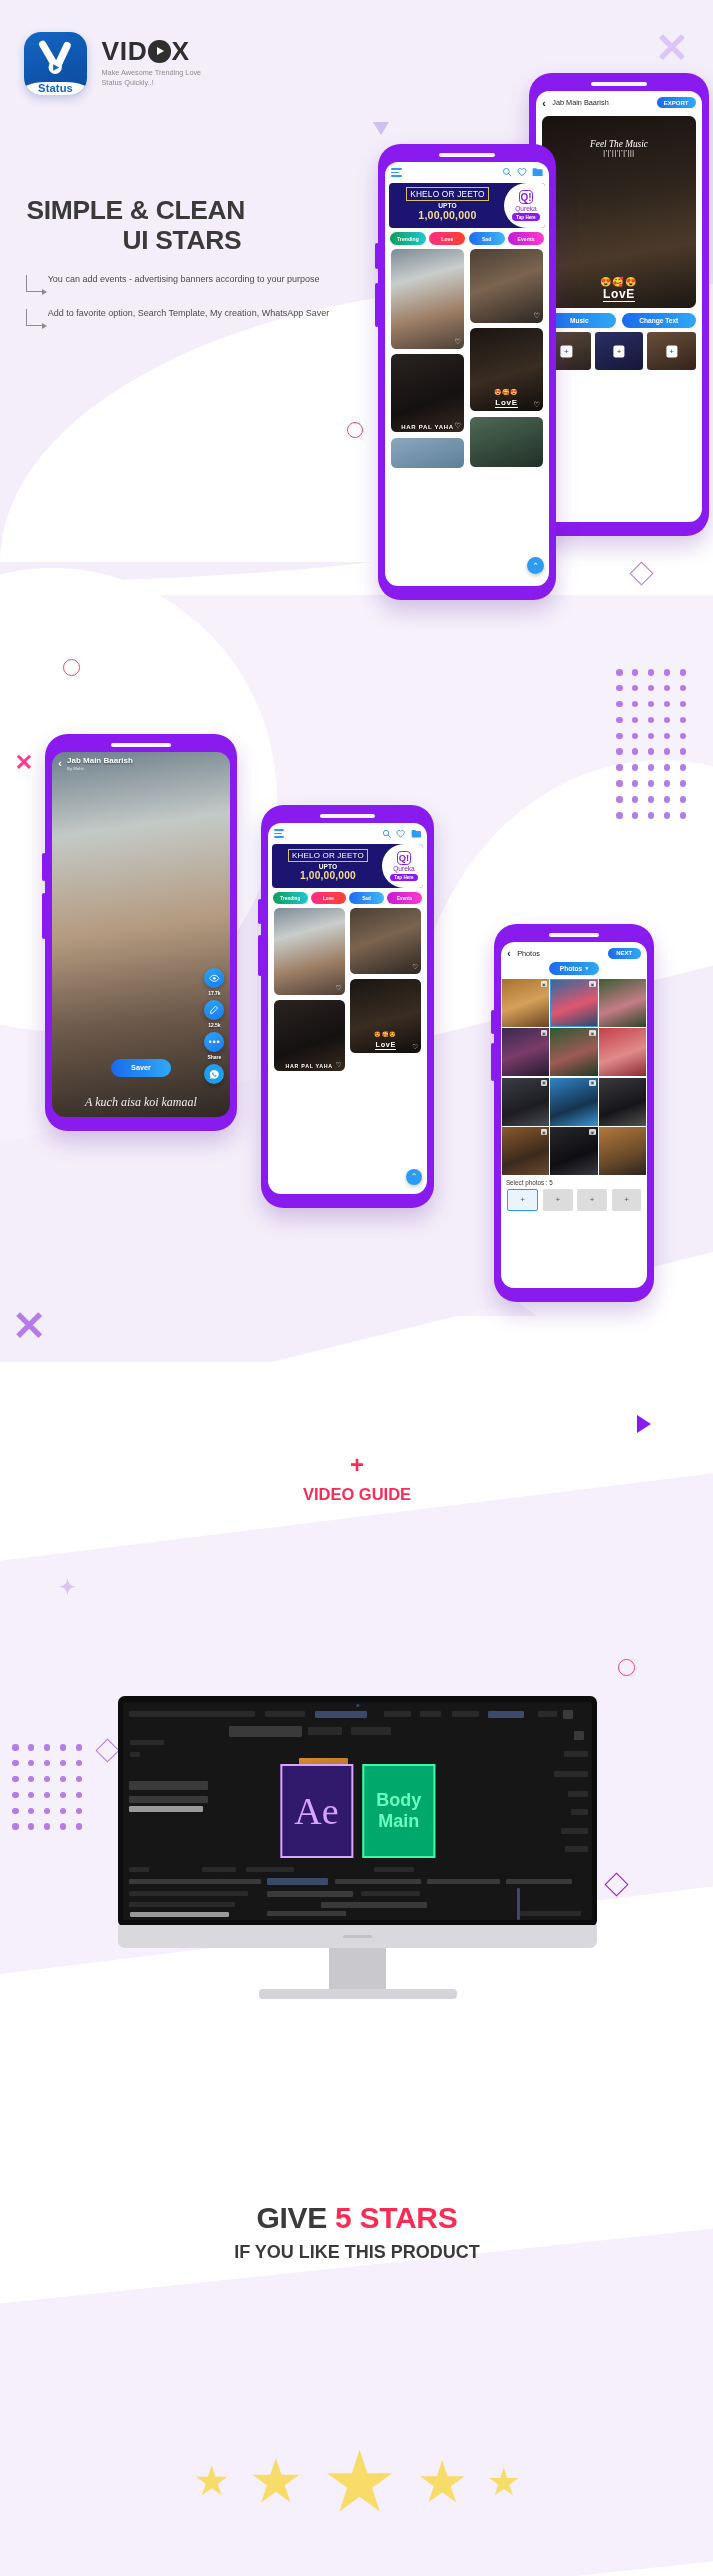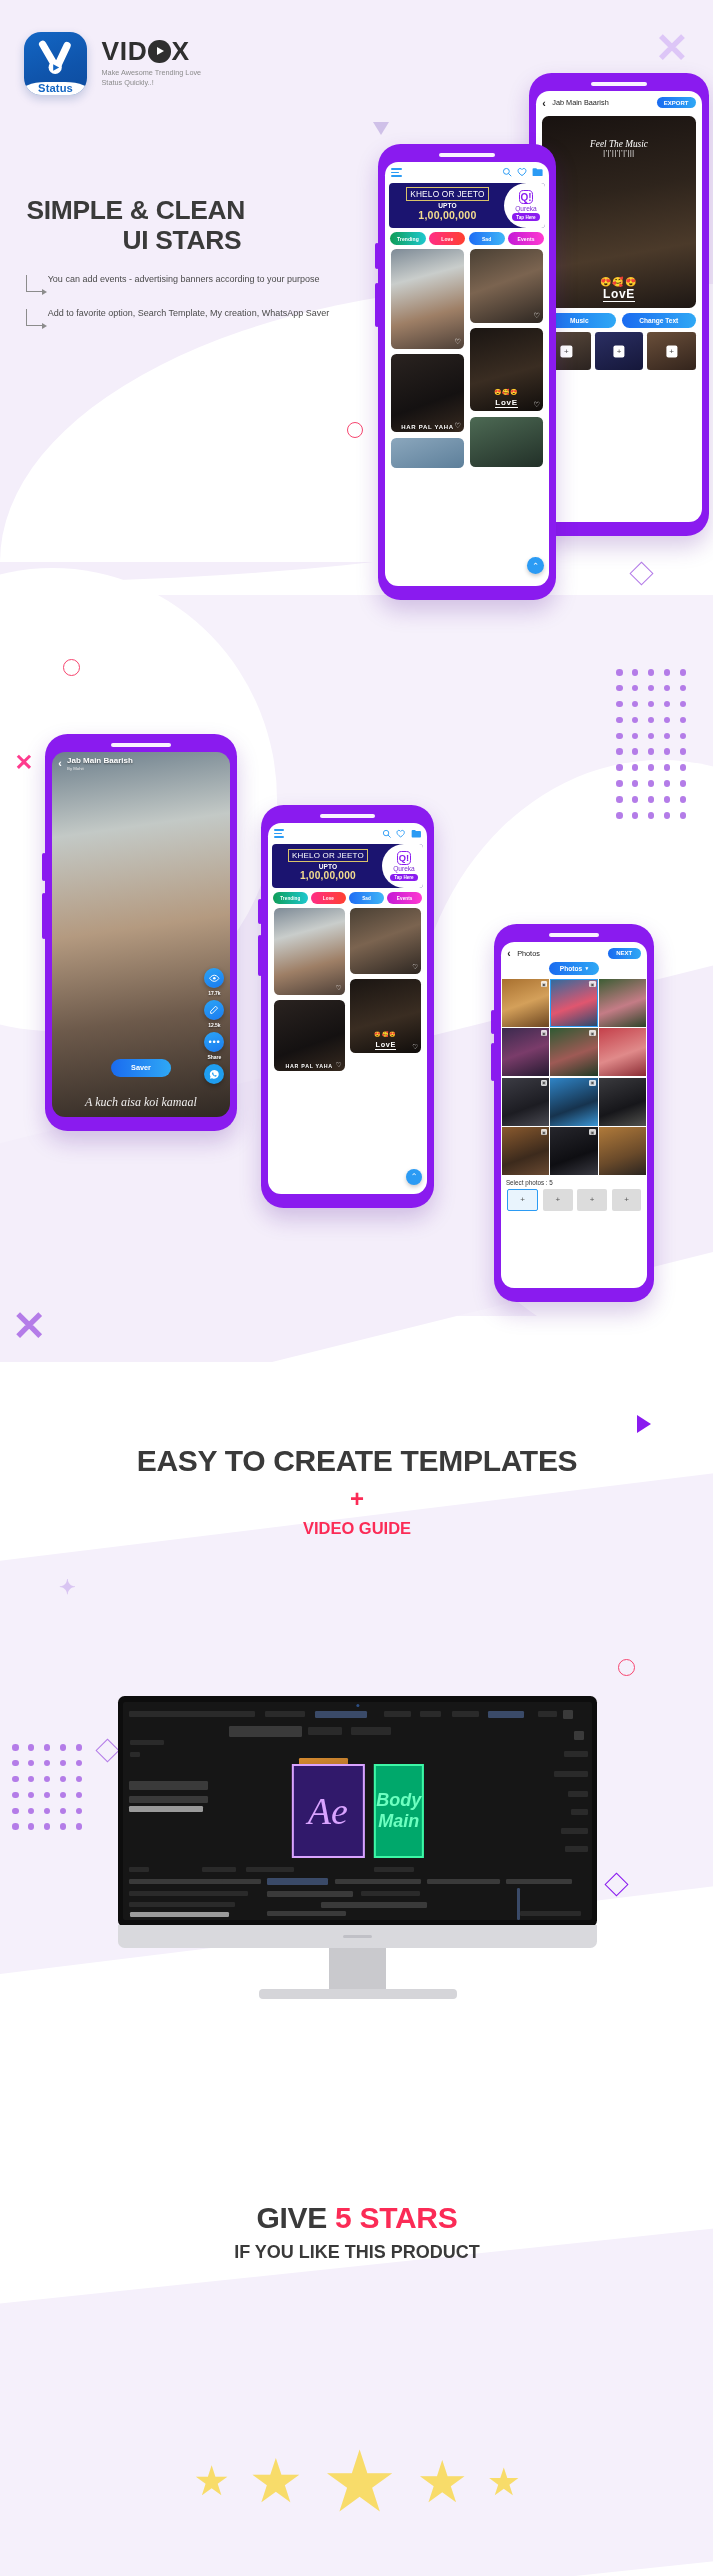--- a/index.html
+++ b/index.html
@@ -164,29 +164,29 @@
   .sec-head h2 { font-size:30px; font-weight:700; color:#3a3a3a; letter-spacing:-0.3px; }
   .sec-head .red { color:#fb2b56; font-weight:700; }
   .l-code { font-size:16.5px; margin-top:8px; }
   .l-plus { font-size:24px; margin-top:6.6px; }
   .l-vg   { font-size:16.5px; margin-top:6.6px; }
   .l-how  { font-size:16.5px; margin-top:2.6px; }
 
   
   .monitor { position:absolute; left:118px; top:1696px; width:479px; z-index:6; }
   .mon-screen { background:#0d0d0d; border-radius:6.6px; padding:6px 5.3px 6.6px; }
-  .mon-inner { position:relative; background:#161616; border-radius:2px; height:218px; overflow:hidden;font-style:italic; }
+  .mon-inner { position:relative; background:#161616; border-radius:2px; height:218px; overflow:hidden; }
   .mon-dot { position:absolute; left:50%; top:2px; transform:translateX(-50%); width:3.3px;height:3.3px;
     border-radius:50%; background:#2c4f85; }
   .ae-badges { position:absolute; left:50%; top:50%; transform:translate(-50%,-50%);
     display:flex; gap:9.3px; align-items:center; }
   .ae-box { width:73px; height:94px; background:#31196b; border:2.6px solid #d9a3ff;
     display:flex; align-items:center; justify-content:center; }
   .ae-box span { color:#d9a3ff; font-size:38px; font-weight:400; font-family:"Liberation Serif", serif;}
-  .bm-box { width:50px; height:94px; background:#00a86b; border:2.6px solid #3df7a6;
+  .bm-box { width:73px; height:94px; background:#00a86b; border:2.6px solid #3df7a6;
     display:flex; flex-direction:column; align-items:center; justify-content:center; line-height:1.15;}
   .bm-box span { color:#6dffc0; font-size:18px; font-weight:700; }
   .mon-neck { width:57px; height:41px; background:#c9c9cd; margin:0 auto; }
   .mon-base { width:198px; height:10.6px; background:#d5d5d9; border-radius:4px; margin:0 auto; }
   .mon-chrome { background:#d9d9dd; border-radius:0 0 6.6px 6.6px; height:22.5px; margin-top:-1.3px;
     display:flex; align-items:center; justify-content:center;}
   .mon-chrome i { width:29px; height:3.3px; background:#c0c0c6; border-radius:2px; display:block;}
 
   .mon-ui { position:absolute; inset:0; }
   .mu { position:absolute; background:#2a2a2a; border-radius:1.3px; }
@@ -629,21 +629,20 @@
       <div class="slots">
         <div class="slot active" style="height:22.5px;font-size:8px;">+</div>
         <div class="slot" style="height:22.5px;font-size:8px;">+</div>
         <div class="slot" style="height:22.5px;font-size:8px;">+</div>
         <div class="slot" style="height:22.5px;font-size:8px;">+</div>
       </div>
     </div>
   </div>
 
   <div class="sec-head" style="top:1444px;">
-    <h2>EASY TO CREATE TEMPLATES</h2>
     <div class="red l-plus">+</div>
     <div class="red l-vg">VIDEO GUIDE</div>
   </div>
 
   <div class="monitor">
     <div class="mon-screen">
       <div class="mon-inner">
         <div class="mon-dot"></div>
         <div class="mon-ui">
           <div class="mu" style="left:5.3px;  top:9.3px; width:126px; height:6px;"></div>

